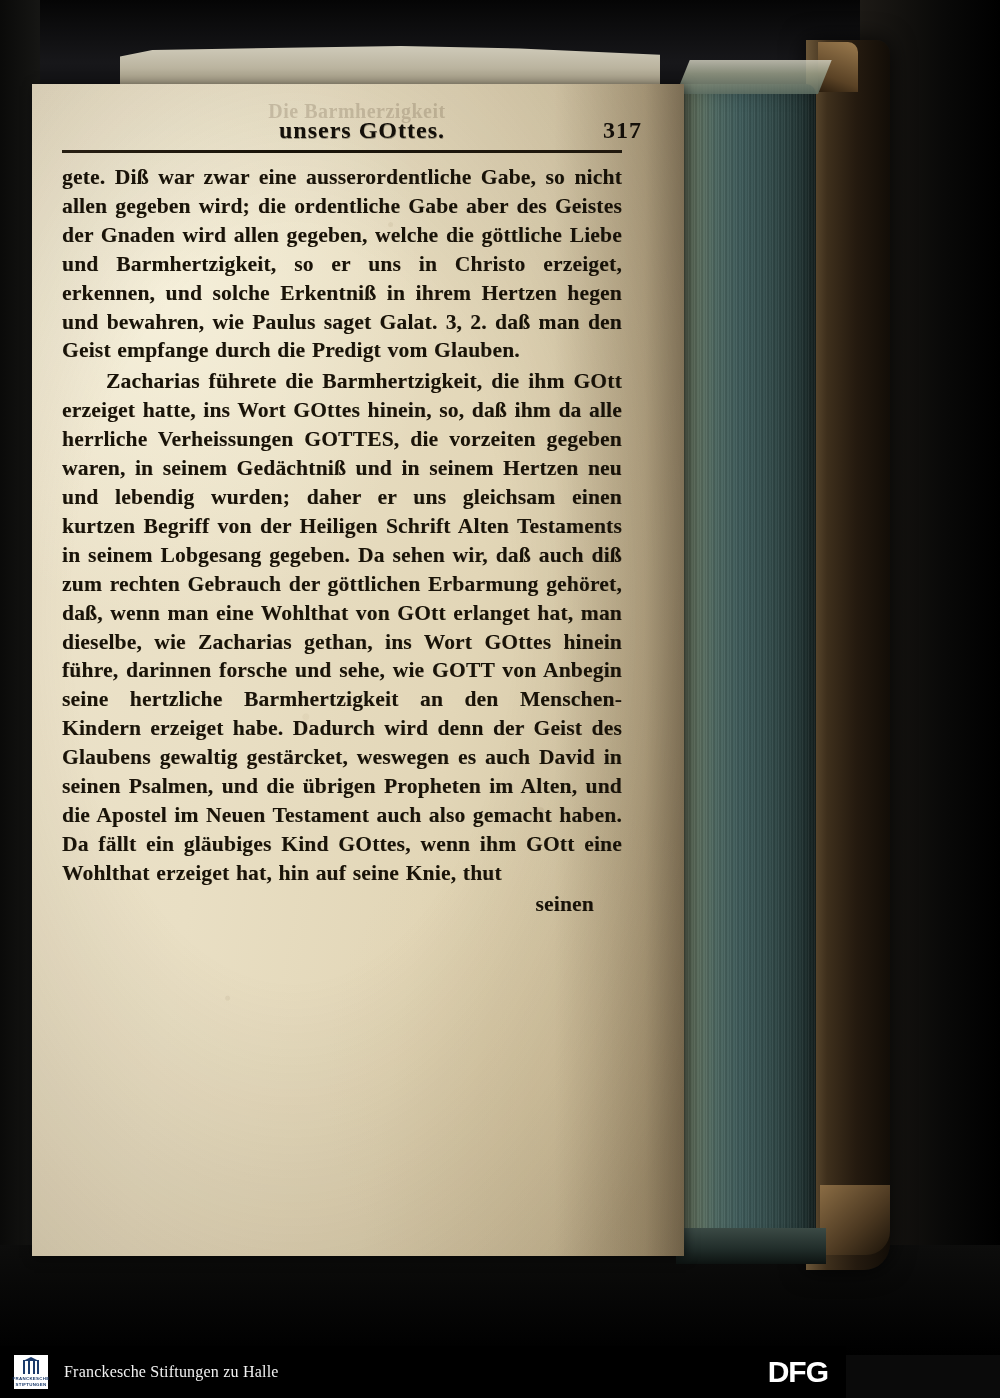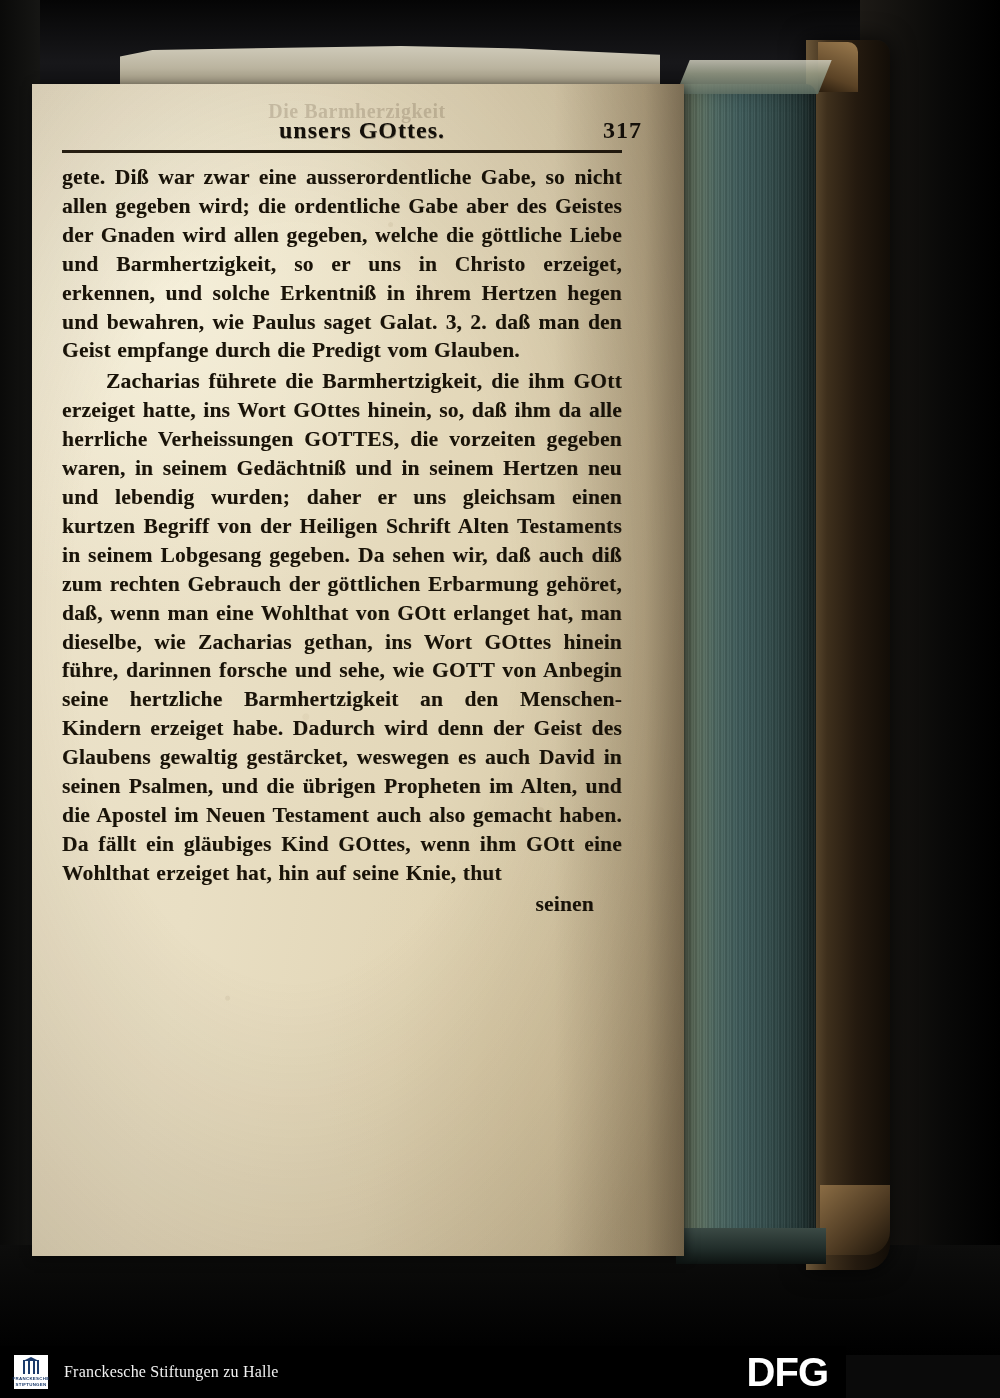--- a/index.html
+++ b/index.html
@@ -287,21 +287,21 @@
     font-size: 16px;
     margin-left: 16px;
     letter-spacing: 0.2px;
   }
   .dfg {
     margin-left: auto;
     margin-right: 18px;
     color: #ffffff;
     font-family: "Liberation Sans", sans-serif;
     font-weight: 700;
-    font-size: 40px;
+    font-size: 30px;
     letter-spacing: -1px;
   }
 </style>
 </head>
 <body>
 
 <div id="scan">
 
   <div class="backdrop-top"></div>
   <div class="backdrop-left"></div>

